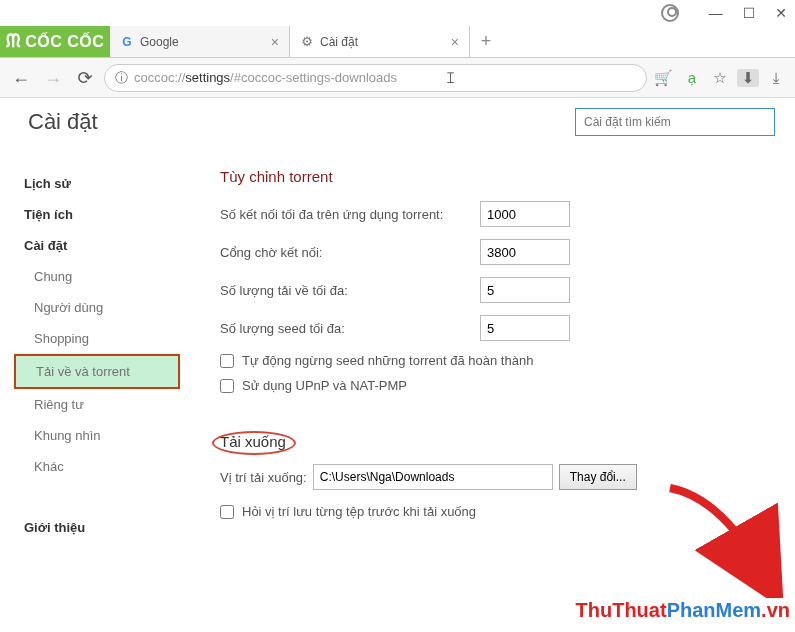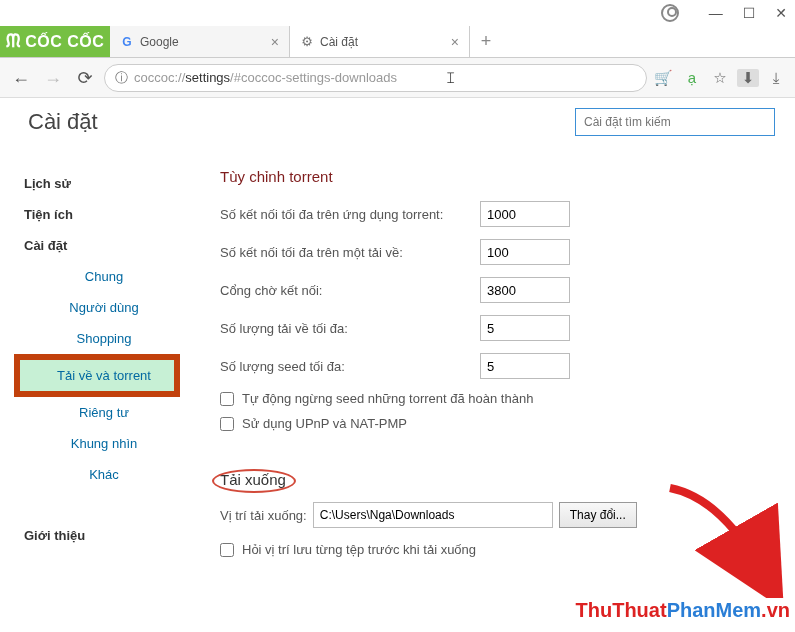--- a/index.html
+++ b/index.html
@@ -35,22 +35,22 @@
 
 
 .content { display: flex; height: calc(100% - 98px); }
 .header-bar { position: absolute; top: 108px; left: 28px; right: 20px; display:flex; justify-content:space-between; align-items:center;}
 .page-title { font-size: 22px; color: #444; }
 .search-box { width: 200px; height: 28px; border: 1px solid #3b8fd6; padding: 0 8px; font-size: 12px; color:#888;}
 
 .sidebar { width: 180px; padding: 70px 0 0 18px; }
 .sidebar .item { padding: 8px 6px; font-size: 13px; color: #444; cursor:pointer;}
 .sidebar .bold { font-weight: 600; color:#333;}
-.sidebar .sub { padding-left: 16px; color:#0369a1;text-align:center;}
-.sidebar .active { background: #c7f0d5; border: 6px solid #c2410c; margin-left:-4px; padding-left:20px;}
+.sidebar .sub { padding-left: 16px; color:#737373;}
+.sidebar .active { background: #c7f0d5; border: 2px solid #c2410c; margin-left:-4px; padding-left:20px;}
 .sidebar .spacer{height:30px;}
 
 .main { flex: 1; padding: 70px 30px 0 40px; position:relative;}
 .section-title { font-size: 15px; color: #7f1d1d; margin-bottom: 16px; font-weight:500;}
 .row { display: flex; align-items: center; margin-bottom: 12px; margin-top: 8px; }
 .row .label { width: 260px; color: #555; font-size: 13px;}
 .row input[type=text] { width: 90px; height: 26px; border: 1px solid #bbb; padding: 0 6px; font-size: 13px; background:#fff;}
 .check-row { display: flex; align-items: center; margin: 10px 0; color:#555; gap:8px;}
 .check-row input[type=checkbox]{width:14px;height:14px;}
 
@@ -143,24 +143,20 @@
   </div>
 
   <div class="main">
     <div class="section-title">Tùy chỉnh torrent</div>
 
     <div class="row">
       <span class="label">Số kết nối tối đa trên ứng dụng torrent:</span>
       <input type="text" value="1000" style="">
     </div>
     <div class="row">
-      <span class="label">Số kết nối tối đa trên một tải về:</span>
-      <input type="text" value="100" style="">
-    </div>
-    <div class="row">
       <span class="label">Cổng chờ kết nối:</span>
       <input type="text" value="3800" style="">
     </div>
     <div class="row">
       <span class="label">Số lượng tải về tối đa:</span>
       <input type="text" value="5" style="">
     </div>
     <div class="row">
       <span class="label">Số lượng seed tối đa:</span>
       <input type="text" value="5" style="">

